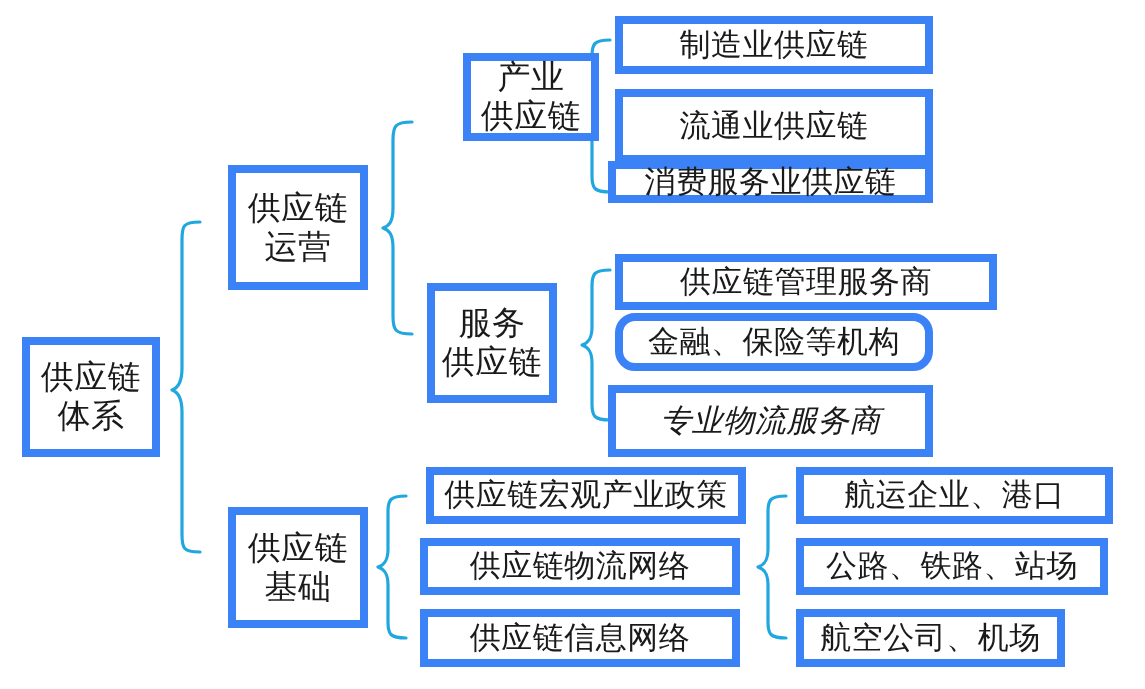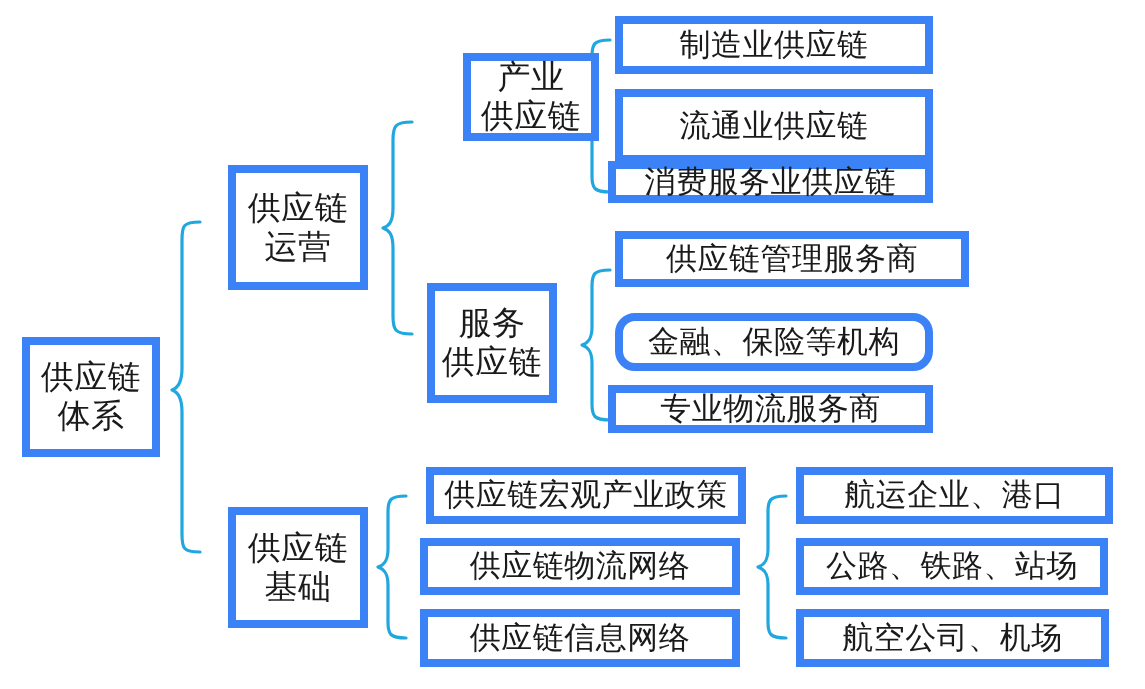--- a/index.html
+++ b/index.html
@@ -83,25 +83,25 @@
   <div class="node level3" style="left:427px; top:53px; width:136px; height:88px;margin-left:36px;">产业
 供应链</div>
 
   <div class="node level3" style="left:427px; top:283px; width:130px; height:120px;">服务
 供应链</div>
 
   <div class="node leaf" style="left:615px; top:16px; width:318px; height:58px;">制造业供应链</div>
   <div class="node leaf" style="left:615px; top:89px; width:318px; height:74px;">流通业供应链</div>
   <div class="node leaf" style="left:608px; top:161px; width:325px; height:42px;">消费服务业供应链</div>
 
-  <div class="node leaf" style="left:615px; top:231px; width:354px; height:56px;">供应链管理服务商</div>
+  <div class="node leaf" style="left:615px; top:254px; width:382px; height:56px;">供应链管理服务商</div>
   <div class="node leaf" style="left:615px; top:313px; width:318px; height:58px;border-radius:20px;">金融、保险等机构</div>
-  <div class="node leaf" style="left:608px; top:385px; width:325px; height:48px;">专业物流服务商</div>
+  <div class="node leaf" style="left:608px; top:385px; width:325px; height:72px;font-style:italic;">专业物流服务商</div>
 
   <div class="node leaf" style="left:420px; top:467px; width:320px; height:57px;margin-left:6px;">供应链宏观产业政策</div>
   <div class="node leaf" style="left:420px; top:538px; width:320px; height:57px;">供应链物流网络</div>
   <div class="node leaf" style="left:796px; top:467px; width:317px; height:57px;">航运企业、港口</div>
 
   <div class="node leaf" style="left:420px; top:609px; width:320px; height:58px;">供应链信息网络</div>
   <div class="node leaf" style="left:796px; top:538px; width:312px; height:57px;">公路、铁路、站场</div>
-  <div class="node leaf" style="left:796px; top:609px; width:313px; height:58px;">航空公司、机场</div>
+  <div class="node leaf" style="left:796px; top:609px; width:269px; height:58px;">航空公司、机场</div>
 
 </div>
 
 </body></html>

